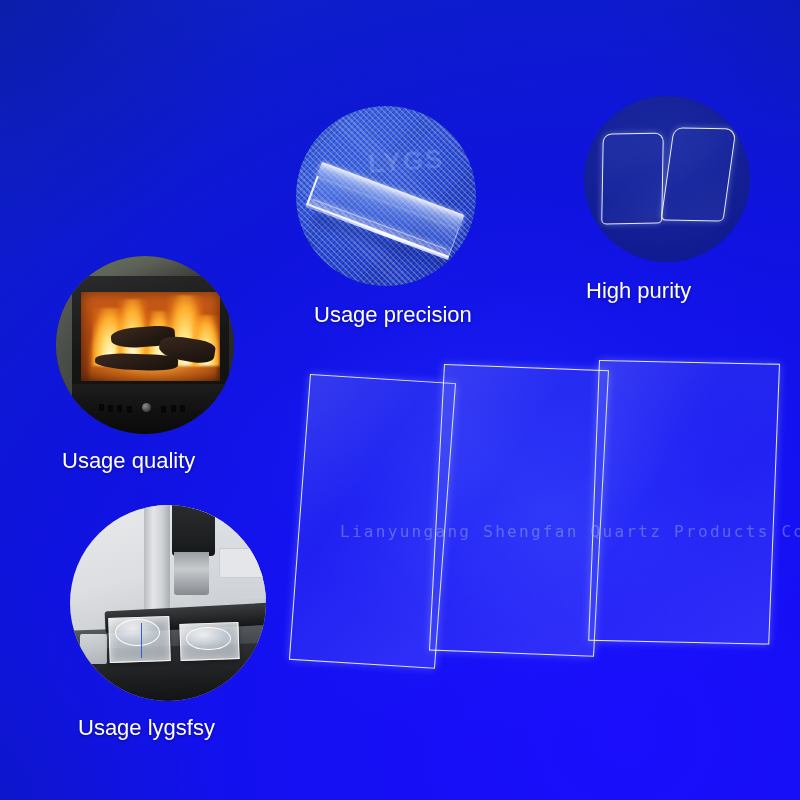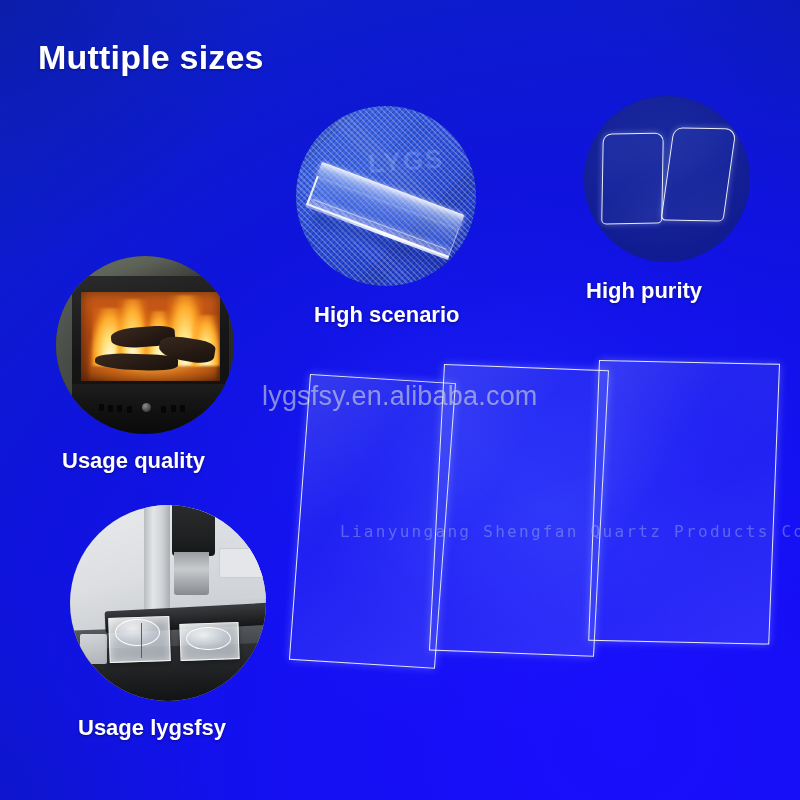--- a/index.html
+++ b/index.html
@@ -64,21 +64,21 @@
   }
   .circle {
     position: relative;
     border-radius: 50%;
     overflow: hidden;
     background: #0b1a9e;
   }
   .caption {
     position: absolute;
     color: #ffffff;
-    font-weight: bold;
+    font-weight: normal;
     font-size: 22px;
     white-space: nowrap;
     text-shadow: 0 1px 3px rgba(0,0,0,0.40);
   }
 
   
   #circle-quality { width: 178px; height: 178px; }
   .fp-wall {
     position: absolute; inset: 0;
     background: linear-gradient(160deg, #6f7468 0%, #5d6257 16%, #3b3c39 30%, #2a2b29 56%, #232422 100%);
@@ -344,21 +344,20 @@
 <body>
 
 <div id="stage">
 
   <div class="bg-base"></div>
   <div class="bg-corner-tl"></div>
   <div class="bg-corner-tr"></div>
   <div class="bg-corner-bl"></div>
   <div class="bg-sheen"></div>
 
-  <div class="heading">Muttiple sizes</div>
 
   <div id="plate-group">
     <div class="plate-glow"></div>
     <div class="sheet" id="sheet-left">
       <div class="sheet-sheen"></div>
     </div>
     <div class="sheet" id="sheet-mid">
       <div class="sheet-sheen"></div>
     </div>
     <div class="sheet" id="sheet-right">
@@ -372,21 +371,21 @@
       <div class="mat-shade"></div>
       <div class="bar-wrap">
         <div class="bar-shadow"></div>
         <div class="bar-inner"></div>
         <div class="bar-top"></div>
         <div class="bar-front"></div>
         <div class="bar-edge-hi"></div>
       </div>
       <div class="wm-faint">LYGS</div>
     </div>
-    <div class="caption" style="left:18px; top:196px;">High scenario</div>
+    <div class="caption" style="left:18px; top:196px;">Usage precision</div>
   </div>
 
   <div class="feature" style="left:584px; top:96px;">
     <div class="circle" id="circle-purity">
       <div class="purity-bg"></div>
       <div class="plate-a"></div>
       <div class="plate-b"></div>
     </div>
     <div class="caption" style="left:2px; top:182px;">High purity</div>
   </div>
@@ -435,16 +434,15 @@
       <div class="lab-clip"></div>
       <div class="glass-block" id="glass-left"></div>
       <div class="glass-dish" id="dish-left"></div>
       <div class="glass-block" id="glass-right"></div>
       <div class="glass-dish" id="dish-right"></div>
       <div class="lab-line" style="left:36%; top:60%; height:18%;"></div>
     </div>
     <div class="caption" style="left:8px; top:210px;">Usage lygsfsy</div>
   </div>
 
-  <div class="wm-url">lygsfsy.en.alibaba.com</div>
   <div class="wm-company">Lianyungang Shengfan Quartz Products Co.,Ltd</div>
 
 </div>
 
 </body></html>

